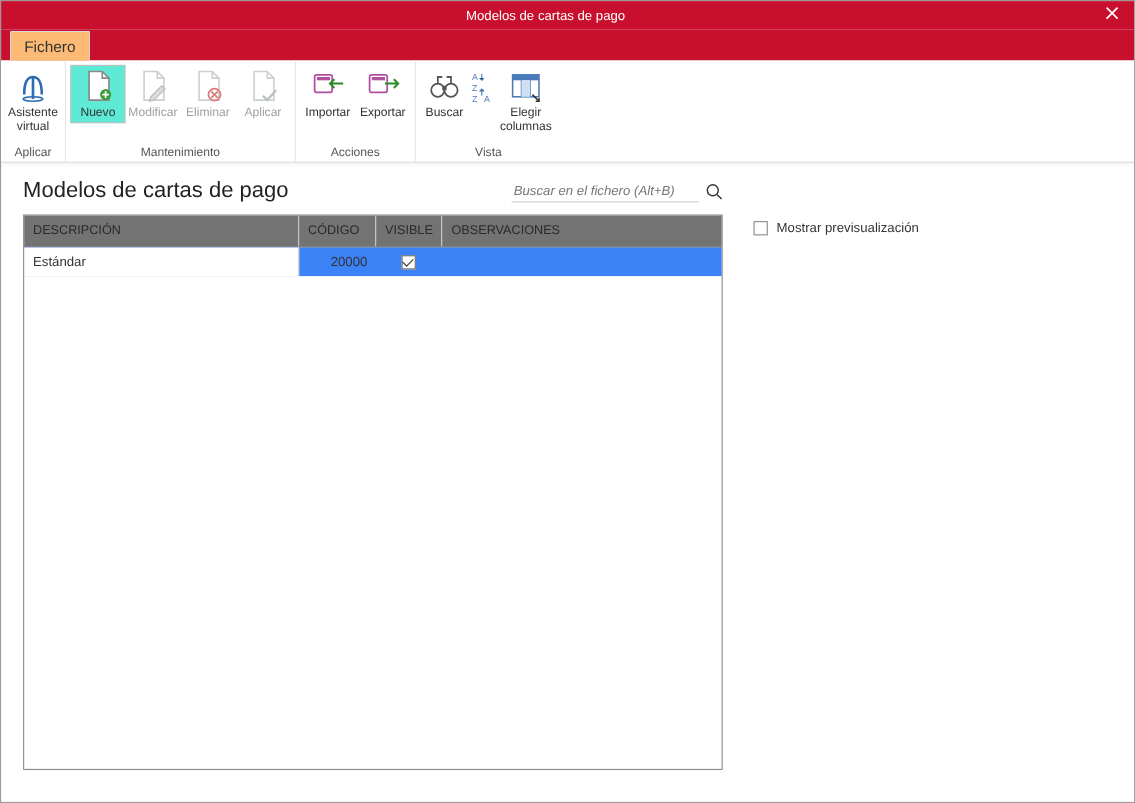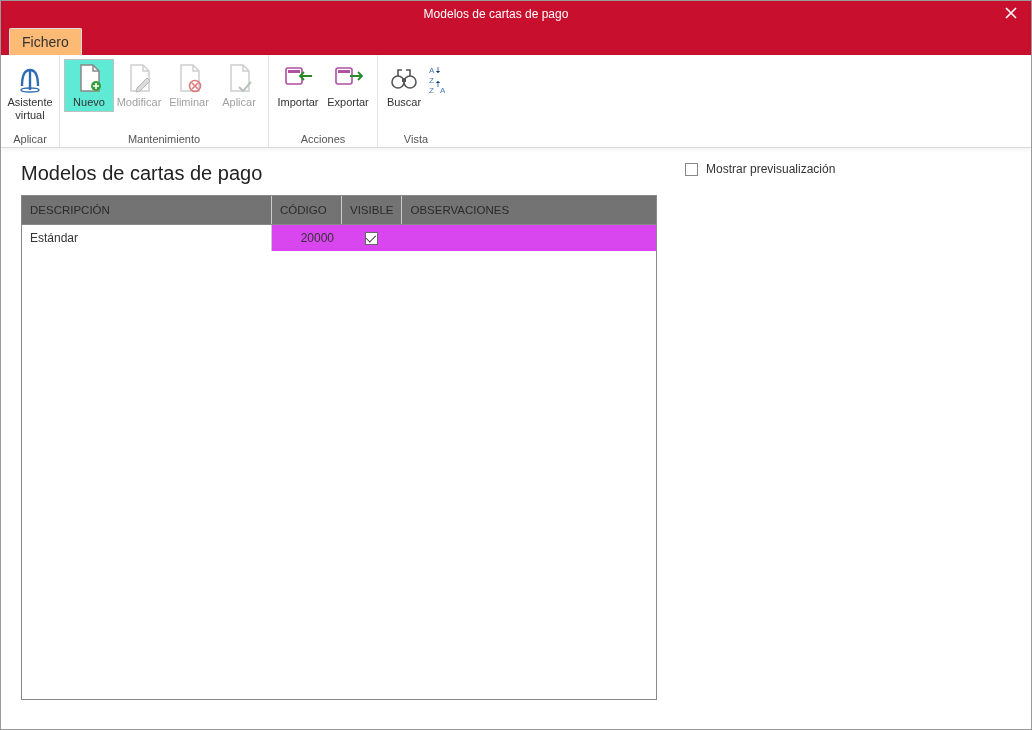--- a/index.html
+++ b/index.html
@@ -37,35 +37,35 @@
   .search-wrap { display: flex; align-items: center; gap: 6px; }
   .search-input { border: none; border-bottom: 1px solid #ccc; font-size: 12px; padding: 3px 2px; width: 170px; outline: none; color: #444; font-style: italic; }
   .search-icon { width: 16px; height: 16px; cursor: pointer; }
   
   .grid { border: 1px solid #888; height: 505px; }
   .grid-header { display: flex; background: #737373; border-bottom: 1px solid #888; }
   .grid-header .col { font-size: 11.5px; padding: 8px 8px; border-right: 1px solid #ccc; color: #2a2a2a; }
   .grid-header .col.sorted { font-weight: 400; }
   .grid-header .col:last-child { border-right: none; }
   .grid-row { display: flex; border-bottom: 0px solid #eee; }
-  .grid-row.selected { background: #d946ef; }
+  .grid-row.selected { background: #3b82f6; }
   .grid-row .cell { font-size: 12px; padding: 6px 8px; color: #333; display:flex; align-items:center; }
   .grid-row .cell.num { justify-content: flex-end; }
   .grid-row .cell.center { justify-content: center; }
   .grid-row .cell.first { background:#fff; border-right:1px solid #ccc;}
   
   .col-desc  { flex: 0 0 250px; }
   .col-code  { flex: 0 0 70px; }
   .col-vis   { flex: 0 0 58px; }
   .col-obs   { flex: 1; }
   
   .chk { width:13px; height:13px; border:1px solid #666; display:inline-flex; align-items:center; justify-content:center; background:#fff;}
   .chk.checked::after { content:""; width:8px; height:5px; border-left:1.5px solid #333; border-bottom:1.5px solid #333; transform: rotate(-45deg) translate(0px,-1px); }
   
-  .preview-check { display:flex; align-items:center; gap:8px; font-size:12px; color:#333; cursor:pointer; }
+  .preview-check { display:flex; align-items:center; gap:8px; font-size:12px; color:#333; cursor:pointer;margin-top:38px; }
   .preview-check .chk { border-color:#888; }
 </style>
 </head>
 <body>
 
 <div class="titlebar">
   <div class="titlebar-title">Modelos de cartas de pago</div>
   <div class="titlebar-close">
     <span>
       <svg viewBox="0 0 12 12">
@@ -189,29 +189,52 @@
           <svg viewBox="0 0 20 32">
               <text x="1" y="11" font-size="8" fill="#4a7ab8">A</text>
               <path d="M10 5 L10 11 M8 9 L10 11 L12 9" stroke="#4a7ab8" stroke-width="1"></path>
               <text x="1" y="21" font-size="8" fill="#4a7ab8">Z</text>
               <text x="1" y="31" font-size="8" fill="#4a7ab8">Z</text>
               <path d="M10 25 L10 19 M8 21 L10 19 L12 21" stroke="#4a7ab8" stroke-width="1"></path>
               <text x="12" y="31" font-size="8" fill="#4a7ab8">A</text>
             </svg>
         </span>
       </div>
+      <div class="ribbon-btn" style="width:56px;">
+        <span class="icon">
+          <svg viewBox="0 0 32 32">
+              <rect x="4" y="6" width="24" height="20" fill="none" stroke="#4a7ab8" stroke-width="1.4"></rect>
+              <rect x="4" y="6" width="24" height="5" fill="#4a7ab8"></rect>
+              <path d="M12 6 V26 M20 6 V26" stroke="#4a7ab8" stroke-width="1.2"></path>
+              <rect x="12" y="11" width="8" height="15" fill="#cfe0f4"></rect>
+              <path d="M22 24 L28 30" stroke="#333" stroke-width="1.4"></path>
+              <path d="M25 30 L28 30 L28 27" fill="none" stroke="#333" stroke-width="1.4"></path>
+            </svg>
+        </span>
+        <span style="white-space:pre-line;">Elegir
+columnas</span>
+      </div>
     </div>
     <div class="ribbon-group-label">Vista</div>
   </div>
 </div>
 
 <div class="content">
   <div class="left-pane">
     <div class="title-row">
       <h1 class="page-title">Modelos de cartas de pago</h1>
+      <div class="search-wrap">
+        <input class="search-input" placeholder="Buscar en el fichero (Alt+B)" style="">
+        <span class="search-icon">
+          <svg viewBox="0 0 16 16">
+              <circle cx="7" cy="7" r="5" fill="none" stroke="#333" stroke-width="1.3"></circle>
+              <path d="M11 11 L15 15" stroke="#333" stroke-width="1.3"></path>
+            </svg>
+        </span>
+      </div>
     </div>
 
     <div class="grid">
       <div class="grid-header">
         <div class="col col-desc">DESCRIPCIÓN</div>
         <div class="col col-code sorted">CÓDIGO</div>
         <div class="col col-vis">VISIBLE</div>
         <div class="col col-obs">OBSERVACIONES</div>
       </div>
       <div class="grid-row selected">

